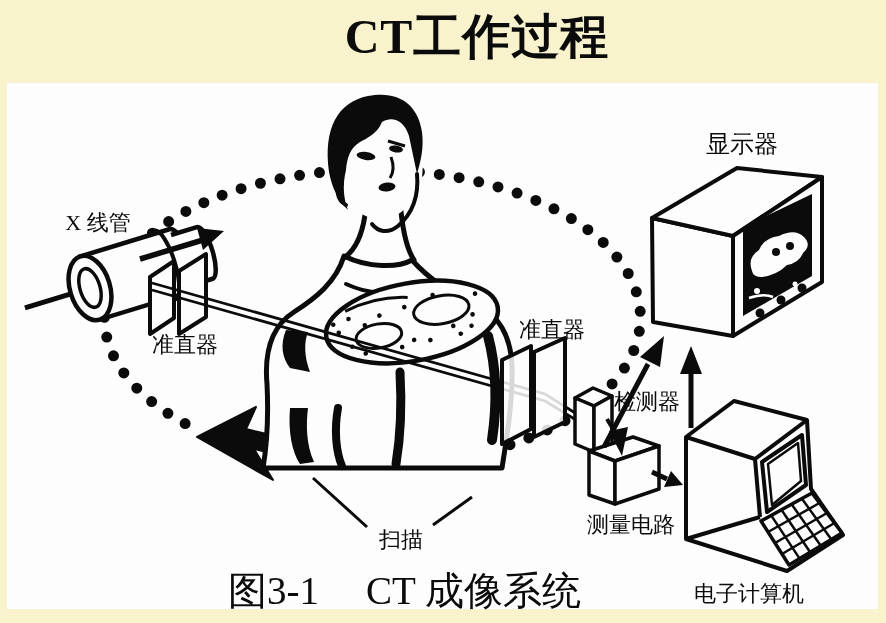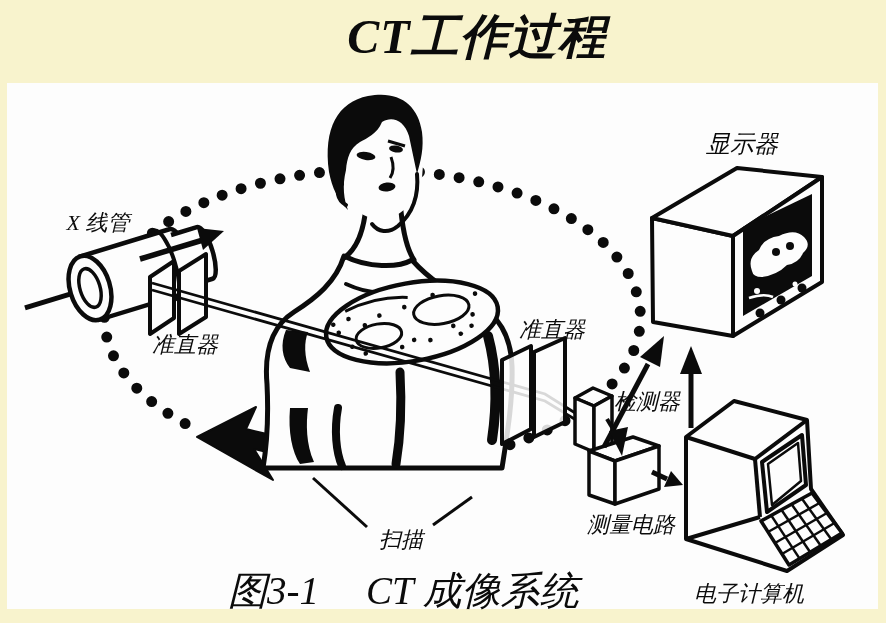--- a/index.html
+++ b/index.html
@@ -1,21 +1,21 @@
 <!DOCTYPE html>
 <html><head>
 <meta charset="utf-8">
 <style>
   html,body{margin:0;padding:0;}
   body{
     width:886px;height:623px;overflow:hidden;
     background:#f8f3cd;
     font-family:"Liberation Serif","DejaVu Serif",serif;
   }
-  .stage{position:relative;width:886px;height:623px;font-style:italic;}
+  .stage{position:relative;width:886px;height:623px;}
   svg{display:block;}
   text{fill:#0b0b0b;}
   .title-text{font-size:48px;font-weight:bold;letter-spacing:1px;}
   .label{font-size:22px;}
   .label-lg{font-size:24px;}
   .caption-text{font-size:39px;}
   .ink-stroke{stroke:#0b0b0b;fill:none;}
 </style>
 </head>
 <body>

